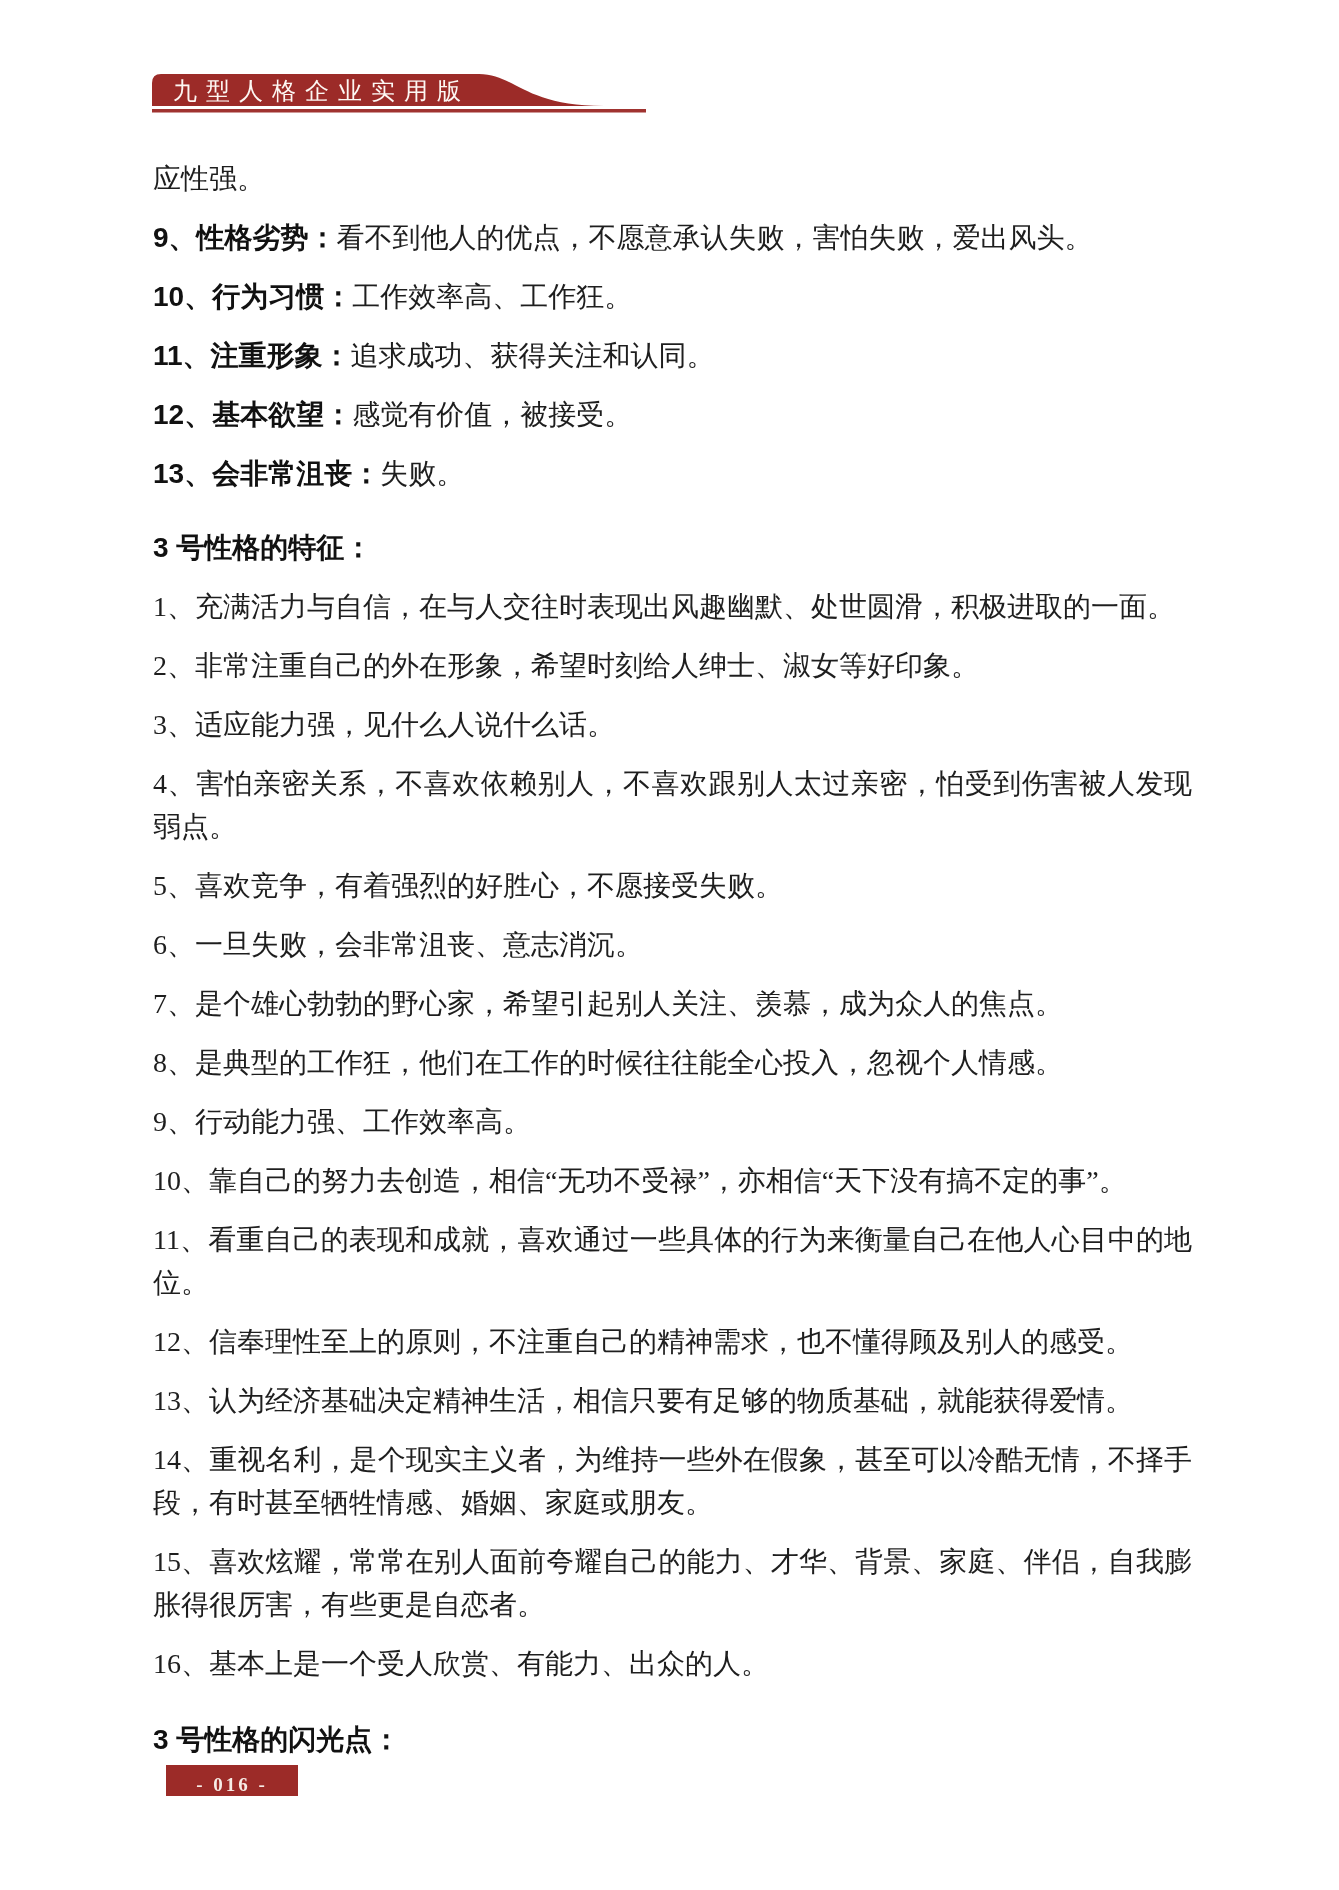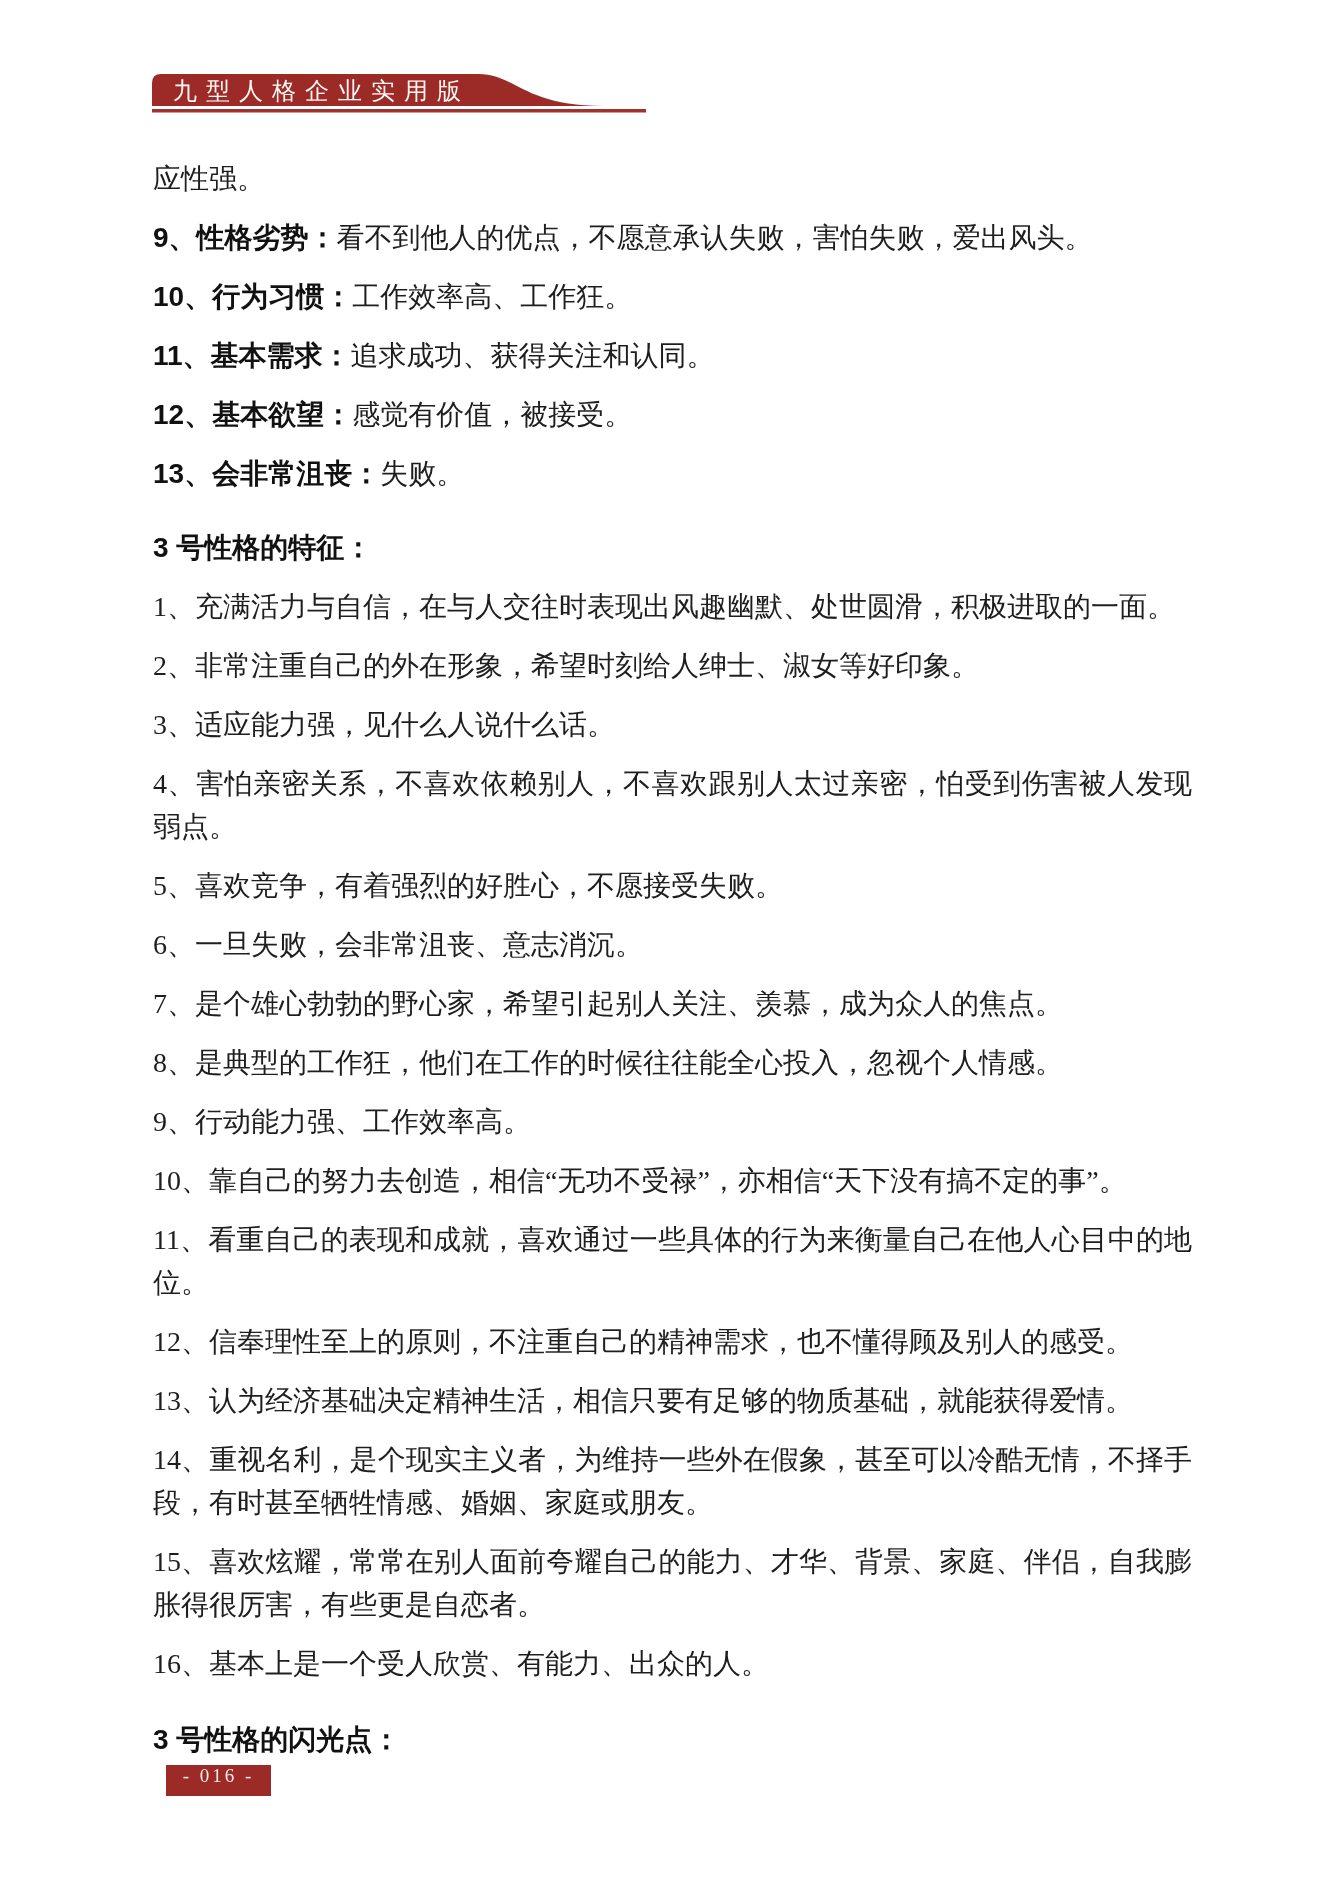--- a/index.html
+++ b/index.html
@@ -59,26 +59,27 @@
     margin-top: 31px !important;
   }
   .sec-heading.second { margin-top: 33px !important; }
   .plain-item { text-align: justify; }
 
   
   .page-num-box {
     position: absolute;
     left: 166px;
     top: 1765px;
-    width: 105px;
+    width: 132px;
     height: 31px;
     background: #9c2b28;
     display: flex;
-    align-items: flex-start;
+    align-items: flex-end;
     justify-content: center;
+    font-weight: bold;
   }
   .page-num-text {
     color: #f7ece6;
     font-size: 19px;
     letter-spacing: 3px;
     font-family: "Liberation Serif", serif;
     white-space: nowrap;
   }
 </style>
 </head>
@@ -93,21 +94,21 @@
     </svg>
     <span class="banner-title">九型人格企业实用版</span>
   </div>
 
   <div class="content">
 
     <p class="cont-line">应性强。</p>
 
     <p class="num-item"><span class="num">9、</span><span class="lbl">性格劣势：</span><span class="txt">看不到他人的优点，不愿意承认失败，害怕失败，爱出风头。</span></p>
     <p class="num-item"><span class="num">10、</span><span class="lbl">行为习惯：</span><span class="txt">工作效率高、工作狂。</span></p>
-    <p class="num-item"><span class="num">11、</span><span class="lbl">基本需求：</span><span class="txt">追求成功、获得关注和认同。</span></p>
+    <p class="num-item"><span class="num">11、</span><span class="lbl">注重形象：</span><span class="txt">追求成功、获得关注和认同。</span></p>
     <p class="num-item"><span class="num">12、</span><span class="lbl">基本欲望：</span><span class="txt">感觉有价值，被接受。</span></p>
     <p class="num-item"><span class="num">13、</span><span class="lbl">会非常沮丧：</span><span class="txt">失败。</span></p>
 
     <p class="sec-heading">3 号性格的特征：</p>
 
     <p class="plain-item">1、充满活力与自信，在与人交往时表现出风趣幽默、处世圆滑，积极进取的一面。</p>
     <p class="plain-item">2、非常注重自己的外在形象，希望时刻给人绅士、淑女等好印象。</p>
     <p class="plain-item">3、适应能力强，见什么人说什么话。</p>
     <p class="plain-item">4、害怕亲密关系，不喜欢依赖别人，不喜欢跟别人太过亲密，怕受到伤害被人发现弱点。</p>
     <p class="plain-item">5、喜欢竞争，有着强烈的好胜心，不愿接受失败。</p>

